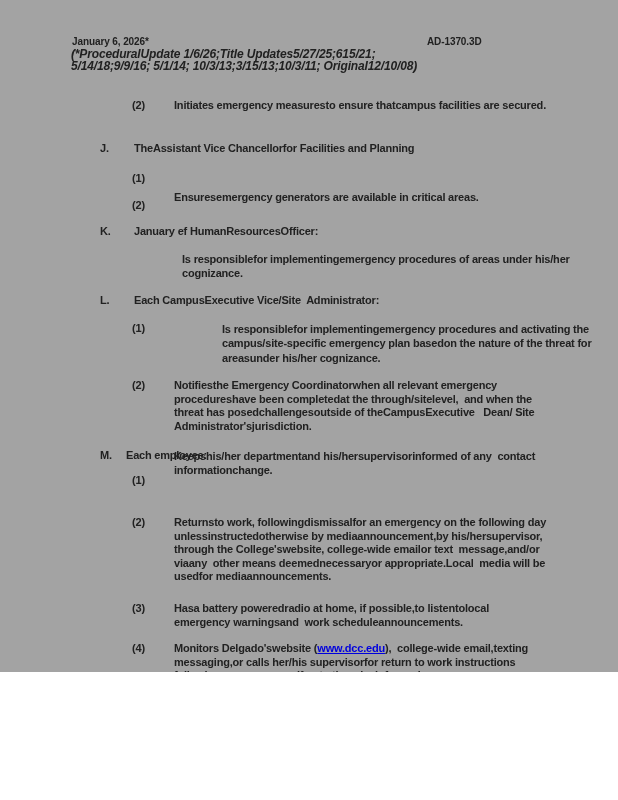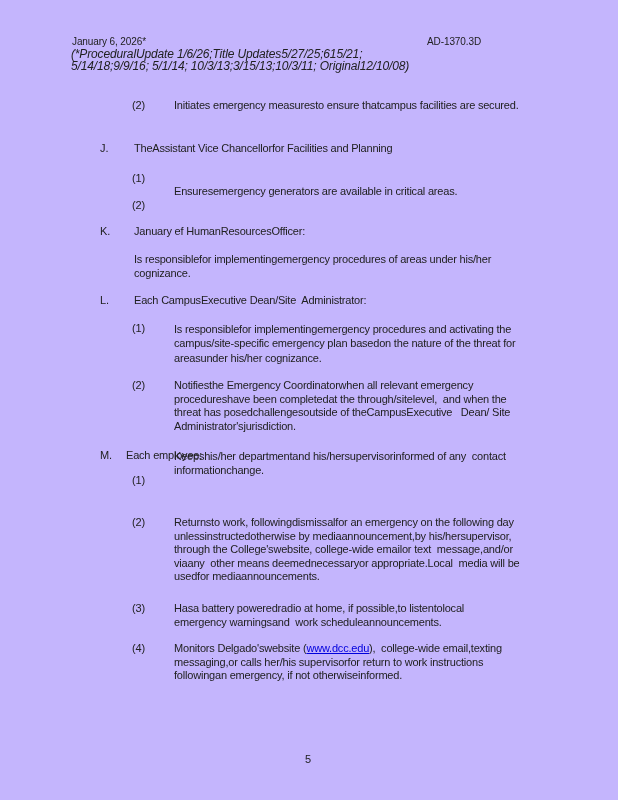--- a/index.html
+++ b/index.html
@@ -1,23 +1,24 @@
 <!DOCTYPE html>
 <html><head>
 <meta charset="utf-8">
 <style>
   html, body { margin: 0; padding: 0; background: #ffffff; }
   .page {
     position: relative;
     width: 618px;
-    height: 800px;
-    background: #c4b5fd;
+    height: 672px;
+    background: #a3a3a3;
     font-family: "Liberation Sans", sans-serif;
     color: #212121;
     overflow: hidden;
+    font-weight: bold;
   }
   .abs { position: absolute; }
   .h10 {
     font-size: 10px;
     letter-spacing: -0.1px;
     white-space: nowrap;
   }
   .hnote {
     font-size: 12px;
     font-style: italic;
@@ -33,21 +34,21 @@
     font-size: 11px;
     letter-spacing: -0.2px;
   }
   .txt {
     font-size: 11px;
     line-height: 13.5px;
     letter-spacing: -0.2px;
     white-space: pre-wrap;
     max-width: 446px;
   }
-  .lh14 { line-height: 14.3px; }
+  .lh14 { line-height: 14.3px; margin-left: 48px; }
   .doclink {
     color: #0000dd;
     text-decoration: underline;
     cursor: pointer;
     margin-top: 19px;
   }
   .pgnum { font-size: 11px; }
 </style>
 </head>
 <body>
@@ -61,30 +62,30 @@
 
   <span class="abs num" style="left:132px; top:99px">(2)</span>
   <div class="abs txt" style="left:174px; top:99px">Initiates emergency measuresto ensure thatcampus facilities are secured.</div>
 
   <span class="abs letter" style="left:100px; top:142px">J.</span>
   <div class="abs txt" style="left:134px; top:142px">TheAssistant Vice Chancellorfor Facilities and Planning</div>
 
   <span class="abs num" style="left:132px; top:172px">(1)</span>
 
   <span class="abs num" style="left:132px; top:199px">(2)</span>
-  <div class="abs txt" style="left:174px; top:185px">Ensuresemergency generators are available in critical areas.</div>
+  <div class="abs txt" style="left:174px; top:191px">Ensuresemergency generators are available in critical areas.</div>
 
   <span class="abs letter" style="left:100px; top:225px">K.</span>
   <div class="abs txt" style="left:134px; top:225px">January ef HumanResourcesOfficer:</div>
 
   <div class="abs txt lh14" style="left:134px; top:252px">Is responsiblefor implementingemergency procedures of areas under his/her
 cognizance.</div>
 
   <span class="abs letter" style="left:100px; top:294px">L.</span>
-  <div class="abs txt" style="left:134px; top:294px">Each CampusExecutive Dean/Site  Administrator:</div>
+  <div class="abs txt" style="left:134px; top:294px">Each CampusExecutive Vice/Site  Administrator:</div>
 
   <span class="abs num" style="left:132px; top:322px">(1)</span>
   <div class="abs txt lh14" style="left:174px; top:322px">Is responsiblefor implementingemergency procedures and activating the
 campus/site-specific emergency plan basedon the nature of the threat for
 areasunder his/her cognizance.</div>
 
   <span class="abs num" style="left:132px; top:379px">(2)</span>
   <div class="abs txt" style="left:174px; top:379px">Notifiesthe Emergency Coordinatorwhen all relevant emergency
 procedureshave been completedat the through/sitelevel,  and when the
 threat has posedchallengesoutside of theCampusExecutive   Dean/ Site

